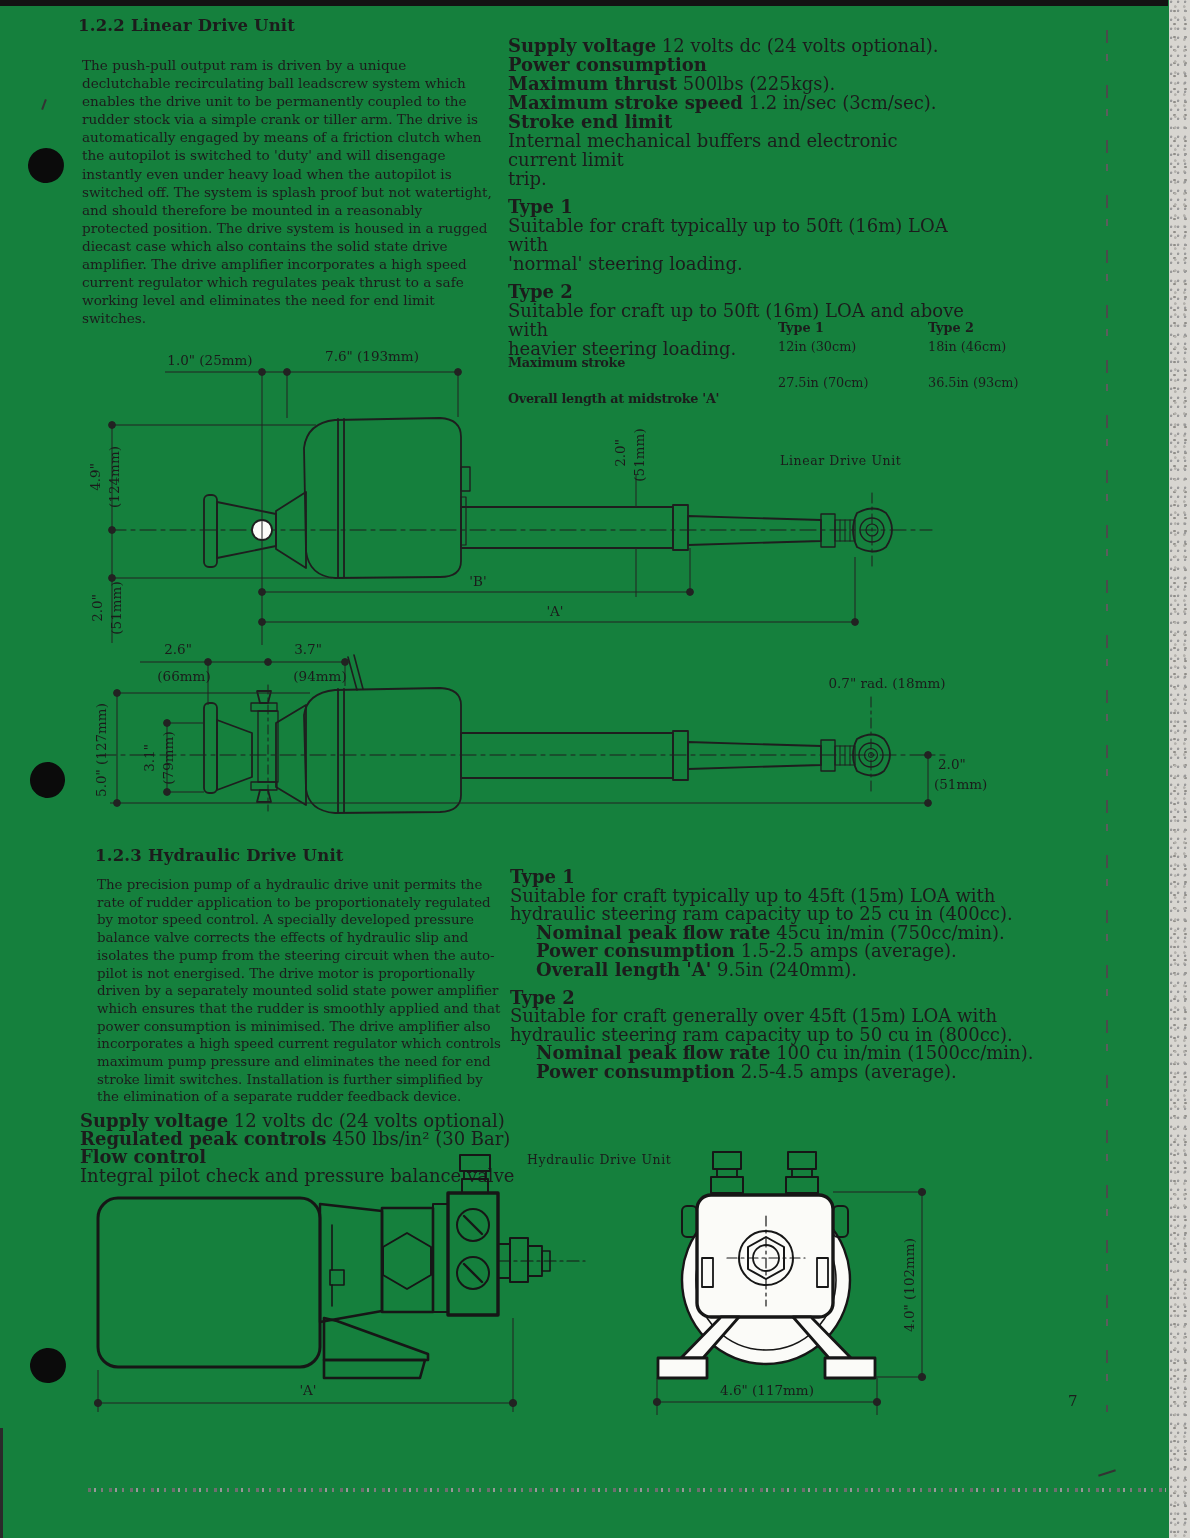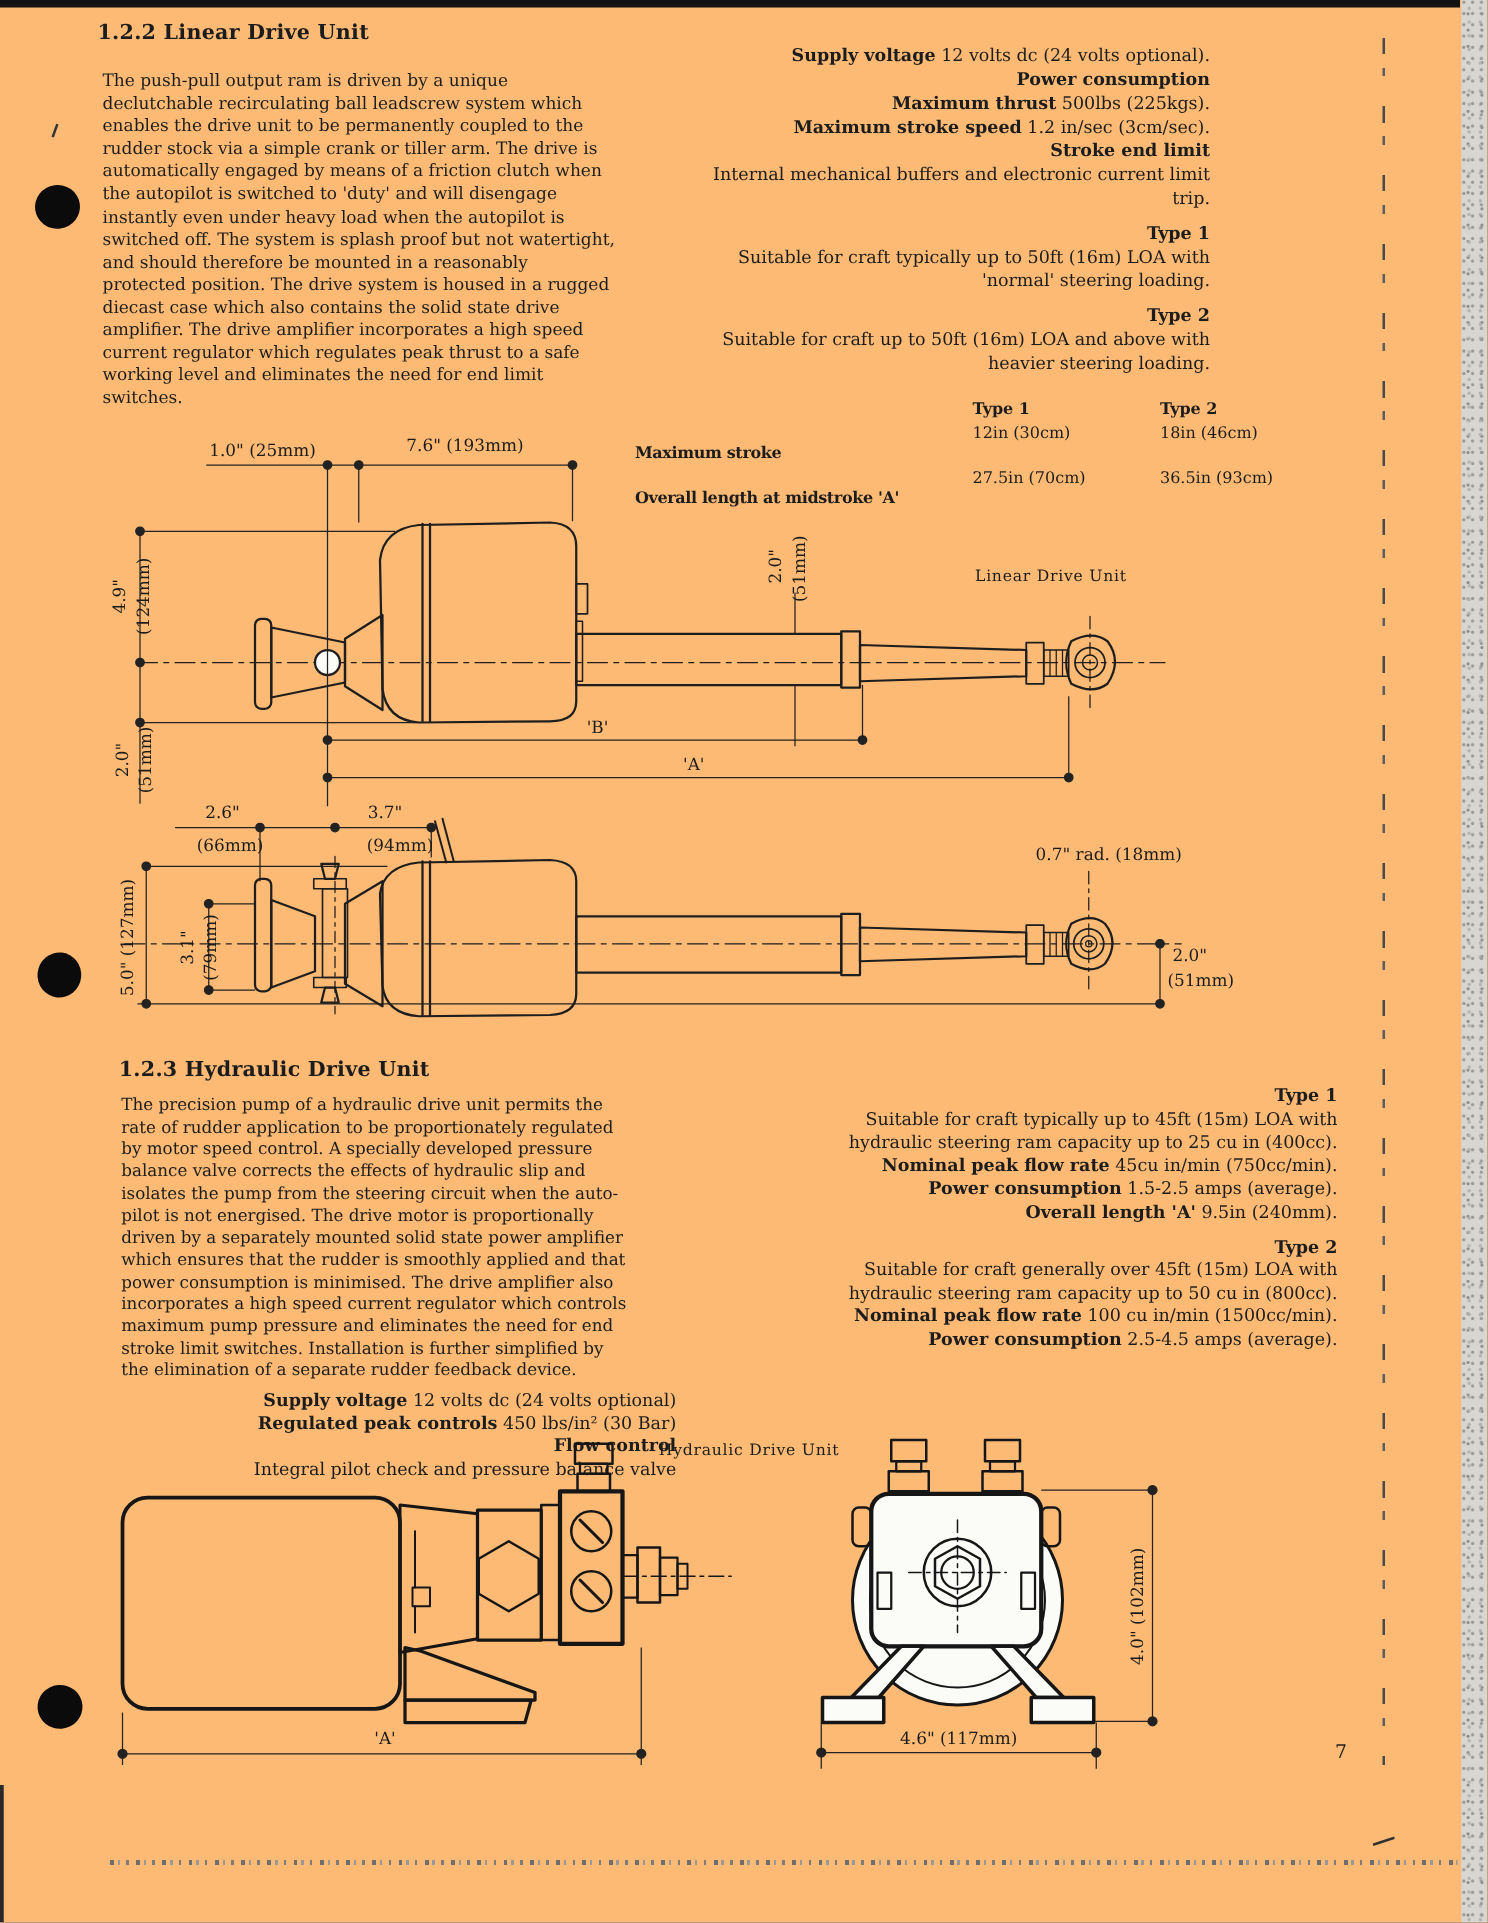--- a/index.html
+++ b/index.html
@@ -1,21 +1,21 @@
 <!DOCTYPE html>
 <html><head>
 <meta charset="utf-8">
 <style>
   html,body{margin:0;padding:0;background:#888;}
-  .page{position:relative;width:1190px;height:1538px;background:#fdba74;
+  .page{position:relative;width:1190px;height:1538px;background:#15803d;
         font-family:"DejaVu Serif",serif;color:#1c1c1c;overflow:hidden;}
   .abs{position:absolute;}
   .heading{position:absolute;font-weight:bold;font-size:16.5px;letter-spacing:.2px;}
   .para{position:absolute;font-size:13.6px;line-height:18.1px;white-space:pre-line;}
-  .col{position:absolute;font-size:14px;line-height:19px;text-align:right;}
+  .col{position:absolute;font-size:18px;line-height:19px;}
   .pre{white-space:pre-line;}
   .bold{font-weight:bold;}
   .gap{margin-top:9px;}
   .specline b{font-weight:bold;}
   .trow{display:grid;grid-template-columns:270px 150px auto;font-size:12.8px;line-height:19.3px;}
   .c1{letter-spacing:-0.3px;margin-top:16px;}
   .indent{margin-left:26px;}
   .pagenum{position:absolute;font-size:15px;}
   svg text{font-family:"DejaVu Serif",serif;font-size:13.5px;fill:#1b1b1b;}
   svg text.cap{font-size:12.5px;letter-spacing:.6px;}
@@ -243,21 +243,21 @@
 isolates the pump from the steering circuit when the auto-
 pilot is not energised. The drive motor is proportionally
 driven by a separately mounted solid state power amplifier
 which ensures that the rudder is smoothly applied and that
 power consumption is minimised. The drive amplifier also
 incorporates a high speed current regulator which controls
 maximum pump pressure and eliminates the need for end
 stroke limit switches. Installation is further simplified by
 the elimination of a separate rudder feedback device.</div>
 
-  <div class="col" style="left:101px;top:1112px;width:440px;line-height:18.2px;">
+  <div class="col" style="left:80px;top:1112px;width:440px;line-height:18.2px;">
     <div class="specline"><b>Supply voltage</b><span> 12 volts dc (24 volts optional)</span></div>
     <div class="specline"><b>Regulated peak controls</b><span> 450 lbs/in² (30 Bar)</span></div>
     <div class="specline"><b>Flow control</b><span></span></div>
     <div class="specline"><b></b><span>Integral pilot check and pressure balance valve</span></div>
   </div>
 
   <div class="col" style="left:510px;top:868px;width:560px;line-height:18.6px;">
     <div class="bold">Type 1</div>
     <div class="pre">Suitable for craft typically up to 45ft (15m) LOA with
 hydraulic steering ram capacity up to 25 cu in (400cc).</div>

